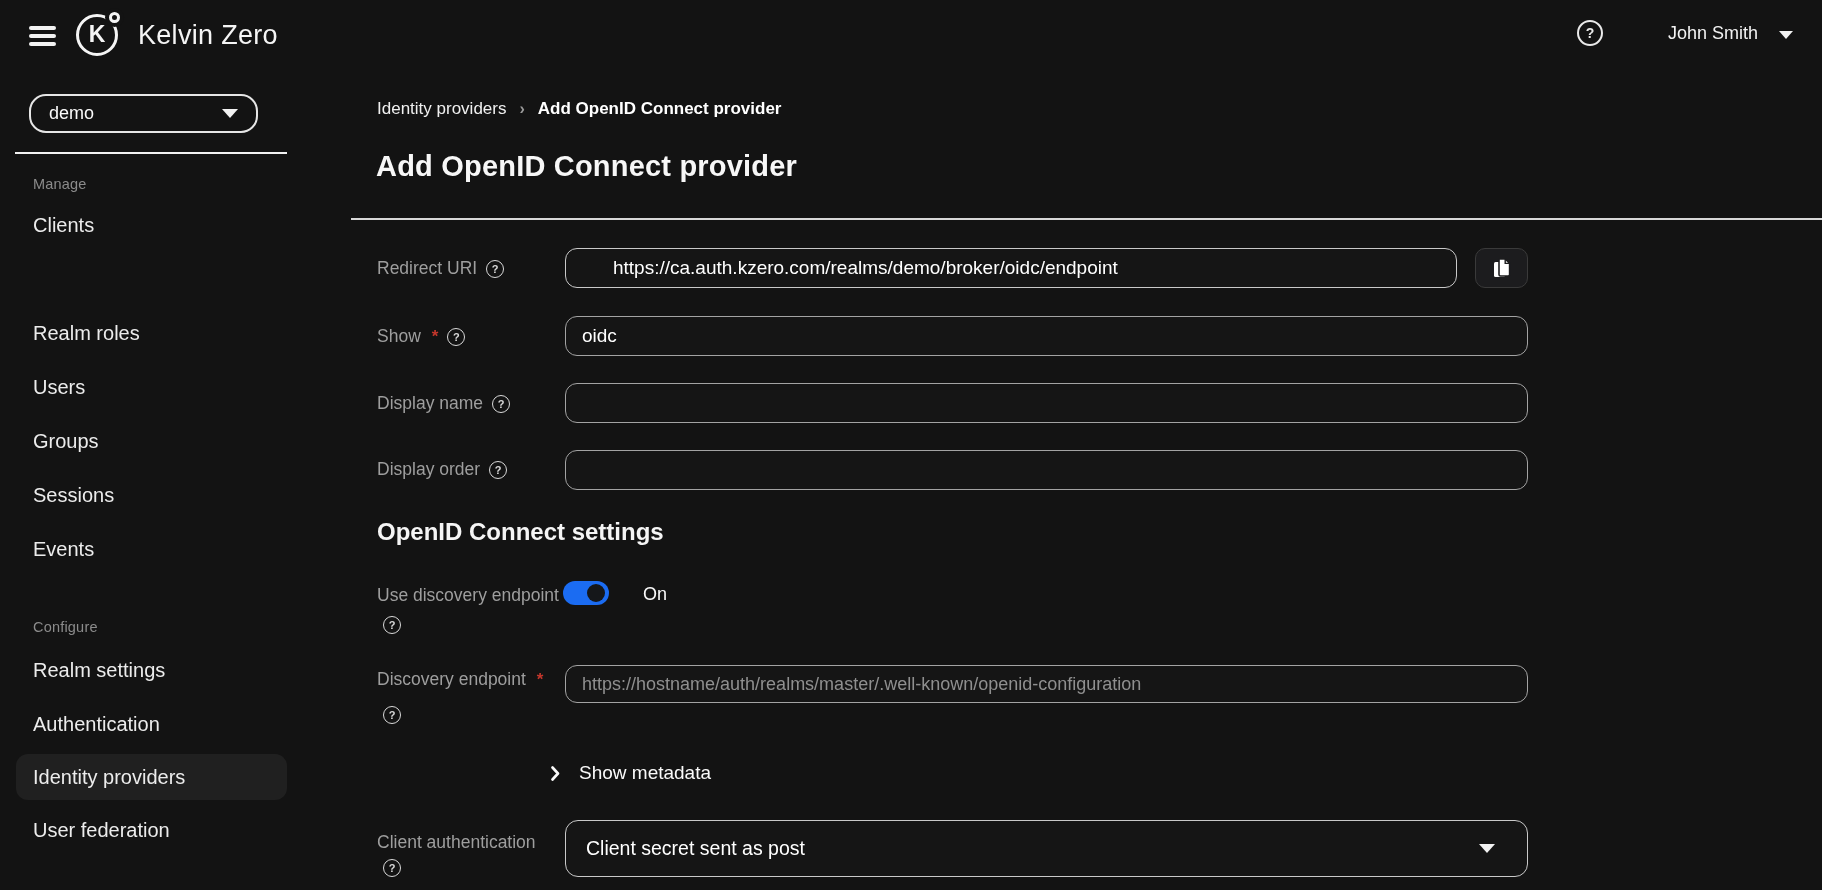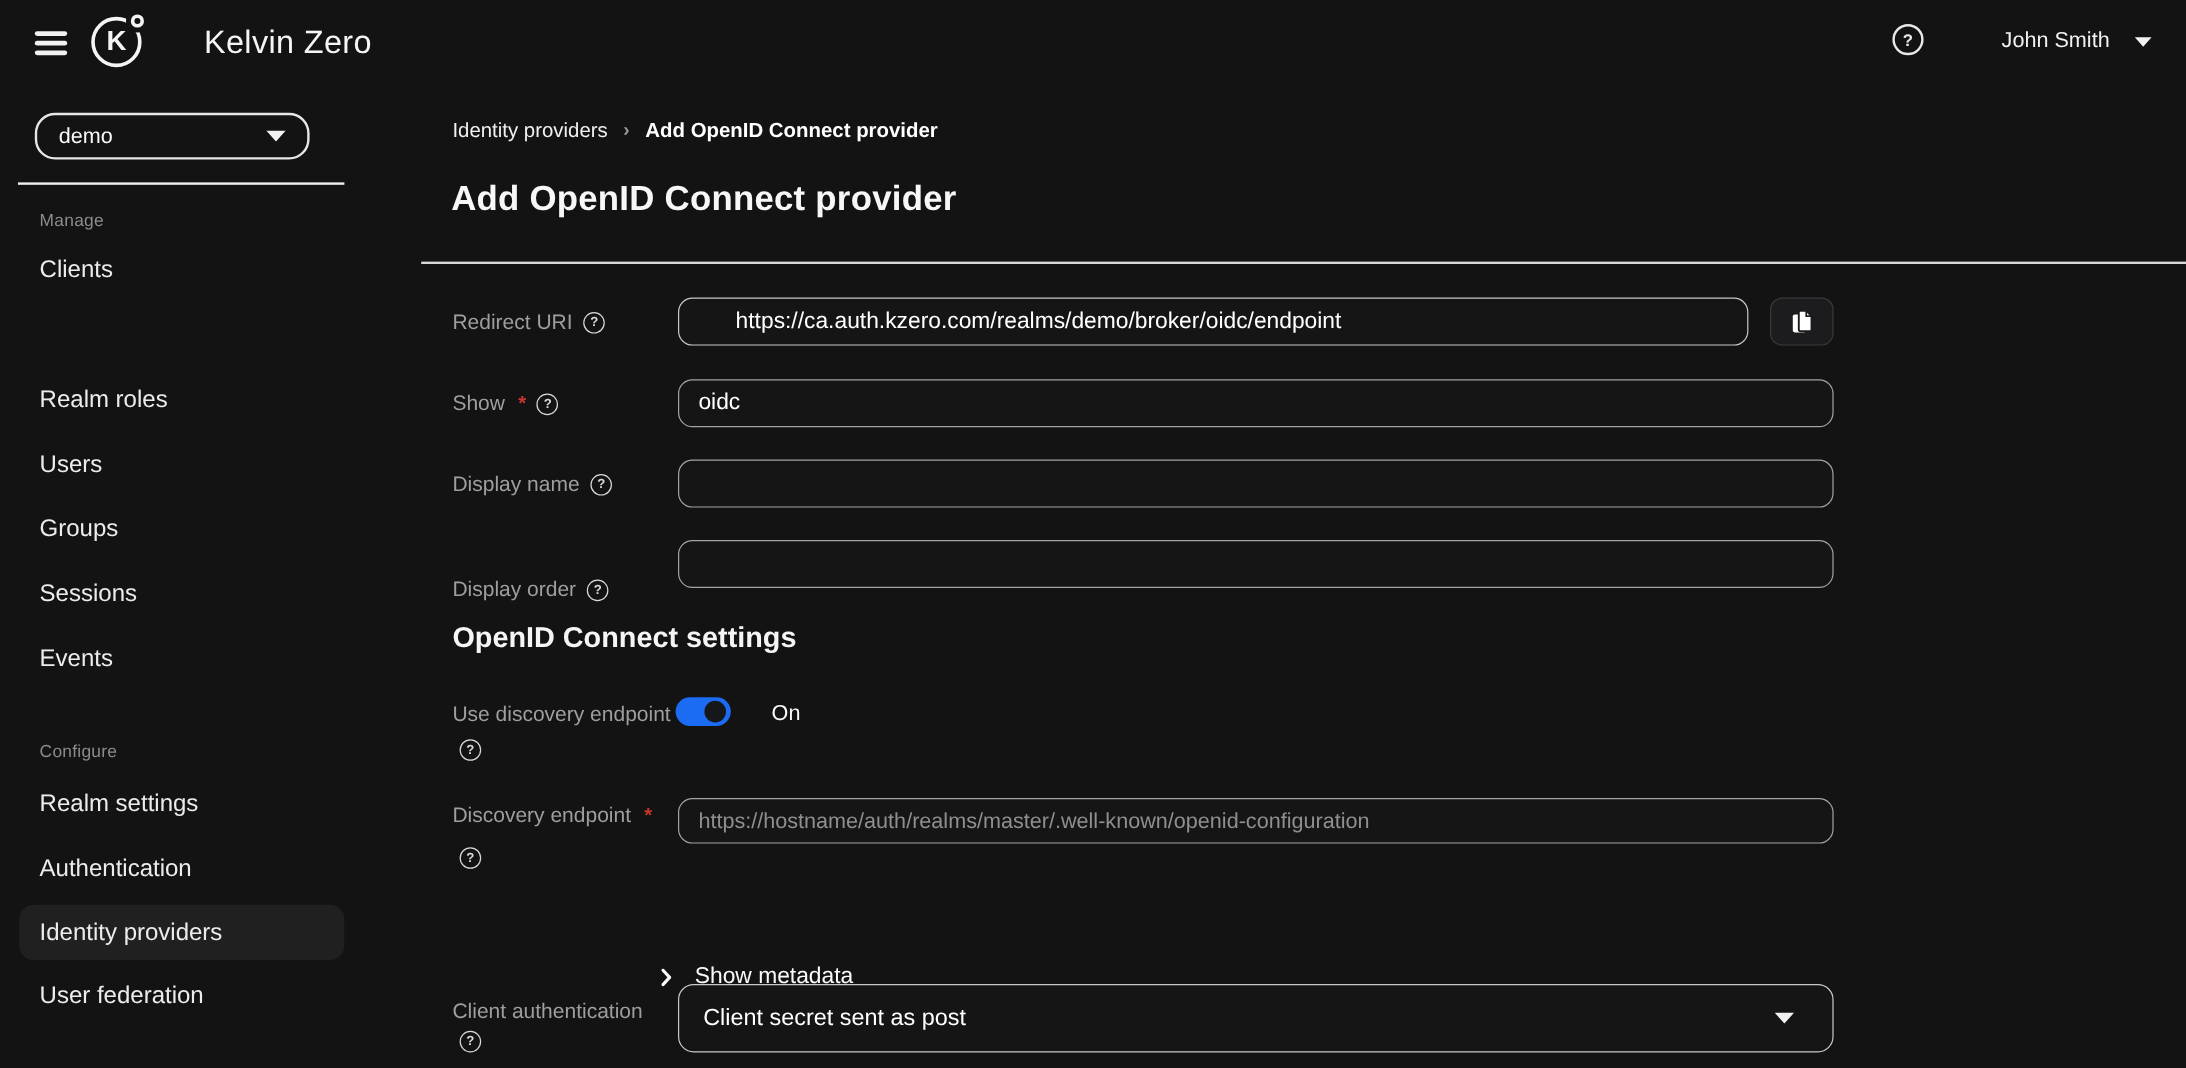--- a/index.html
+++ b/index.html
@@ -16,21 +16,21 @@
   
   .hamburger{position:absolute;left:29px;top:26px;width:27px;height:20px;cursor:pointer;}
   .hamburger span{position:absolute;left:0;width:27px;height:3.6px;background:#f2f2f2;border-radius:2px;}
   .hamburger span:nth-child(1){top:0;}
   .hamburger span:nth-child(2){top:8px;}
   .hamburger span:nth-child(3){top:16px;}
 
   .logo{position:absolute;left:76px;top:14px;width:42px;height:42px;border:3px solid #f5f5f5;border-radius:50%;}
   .logo .k{position:absolute;left:0;right:0;top:4px;text-align:center;font-size:23px;font-weight:700;color:#f5f5f5;}
   .logo .deg{position:absolute;left:30px;top:-5px;width:11px;height:11px;border:3px solid #f5f5f5;border-radius:50%;background:var(--page-bg);box-shadow:0 0 0 4px var(--page-bg);}
-  .brand{position:absolute;left:138px;top:20px;font-size:27px;font-weight:400;color:#f5f5f5;letter-spacing:.3px;margin-left:32px;}
+  .brand{position:absolute;left:138px;top:20px;font-size:27px;font-weight:400;color:#f5f5f5;letter-spacing:.3px;}
 
   .help-circle{position:absolute;left:1577px;top:20px;width:26px;height:26px;border:2px solid #e9e9e9;border-radius:50%;display:flex;align-items:center;justify-content:center;font-size:14px;font-weight:700;color:#e9e9e9;cursor:pointer;}
   .user-name{position:absolute;left:1668px;top:23px;font-size:18px;font-weight:500;color:#f2f2f2;cursor:pointer;}
   .caret{width:0;height:0;border-left:7px solid transparent;border-right:7px solid transparent;border-top:8px solid #f2f2f2;}
   .user-caret{position:absolute;left:1779px;top:31px;cursor:pointer;}
 
   
   .realm-select{position:absolute;left:29px;top:94px;width:229px;height:39px;border:2px solid #e6e6e6;border-radius:17px;display:flex;align-items:center;padding:0 18px;cursor:pointer;}
   .realm-select .val{font-size:18px;color:#fafafa;}
   .realm-select .caret{margin-left:auto;border-left-width:8px;border-right-width:8px;border-top-width:9px;}
@@ -59,21 +59,21 @@
   .tf.w-short{width:892px;padding-left:47px;}
 
   .copy-btn{position:absolute;left:1475px;top:248px;width:53px;height:40px;background:#1c1c1e;border:1px solid #3a3a3a;border-radius:10px;display:flex;align-items:center;justify-content:center;cursor:pointer;}
 
   .section-heading{position:absolute;left:377px;top:518px;font-size:24px;font-weight:600;color:#f5f5f5;}
 
   .toggle{position:absolute;left:563px;top:581px;width:46px;height:24px;border-radius:13px;background:var(--accent-blue);cursor:pointer;}
   .toggle .knob{position:absolute;right:4px;top:3px;width:18px;height:18px;border-radius:50%;background:#15171a;}
   .toggle-state{position:absolute;left:628px;top:584px;font-size:18px;color:#fafafa;margin-left:15px;}
 
-  .expander{position:absolute;left:551px;top:803px;display:flex;align-items:center;gap:19px;cursor:pointer;}
+  .expander{position:absolute;left:551px;top:762px;display:flex;align-items:center;gap:19px;cursor:pointer;}
   .expander .chev{display:flex;}
   .expander .lbl{font-size:19px;color:#fafafa;font-weight:500;}
 
   .dd{position:absolute;left:565px;top:820px;width:963px;height:57px;background:#151515;border:1.4px solid #c9c9c9;border-radius:13px;display:flex;align-items:center;padding:0 20px;cursor:pointer;}
   .dd .val{font-size:19.5px;color:#ffffff;}
   .dd .caret{margin-left:auto;margin-right:12px;border-left-width:8px;border-right-width:8px;border-top-width:9px;}
 </style>
 </head>
 <body>
 
@@ -140,21 +140,21 @@
     <span class="qmark">?</span>
   </div>
   <input class="tf w-long" style="top: 316px;" type="text" value="oidc">
 
   <div class="field-label" style="top:393px">
     <span>Display name</span>
     <span class="qmark">?</span>
   </div>
   <input class="tf w-long" style="top: 383px;" type="text">
 
-  <div class="field-label" style="top:481px">
+  <div class="field-label" style="top:459px">
     <span>Display order</span>
     <span class="qmark">?</span>
   </div>
   <input class="tf w-long" style="top: 450px;" type="text">
 
   <div class="section-heading">OpenID Connect settings</div>
 
   <div class="field-label" style="top:585px">
     <span>Use discovery endpoint</span>
   </div>

